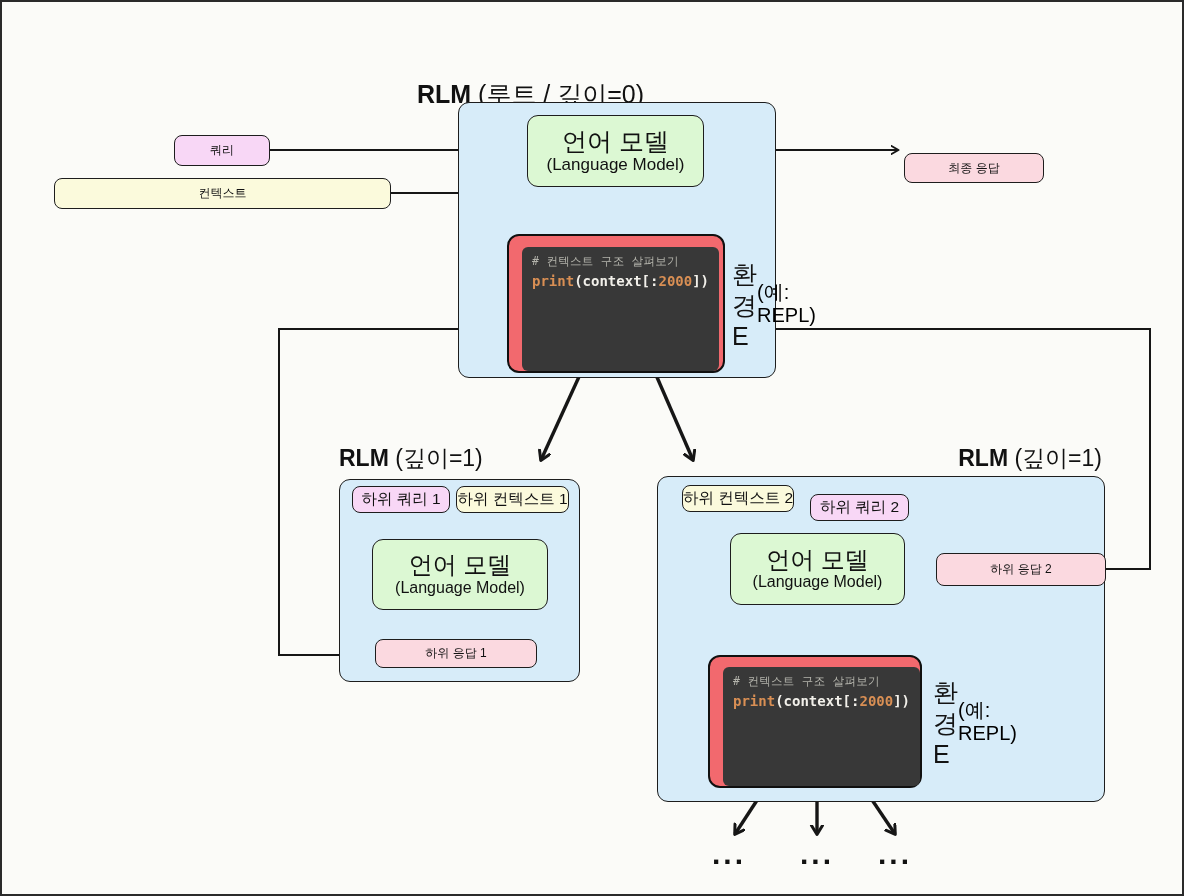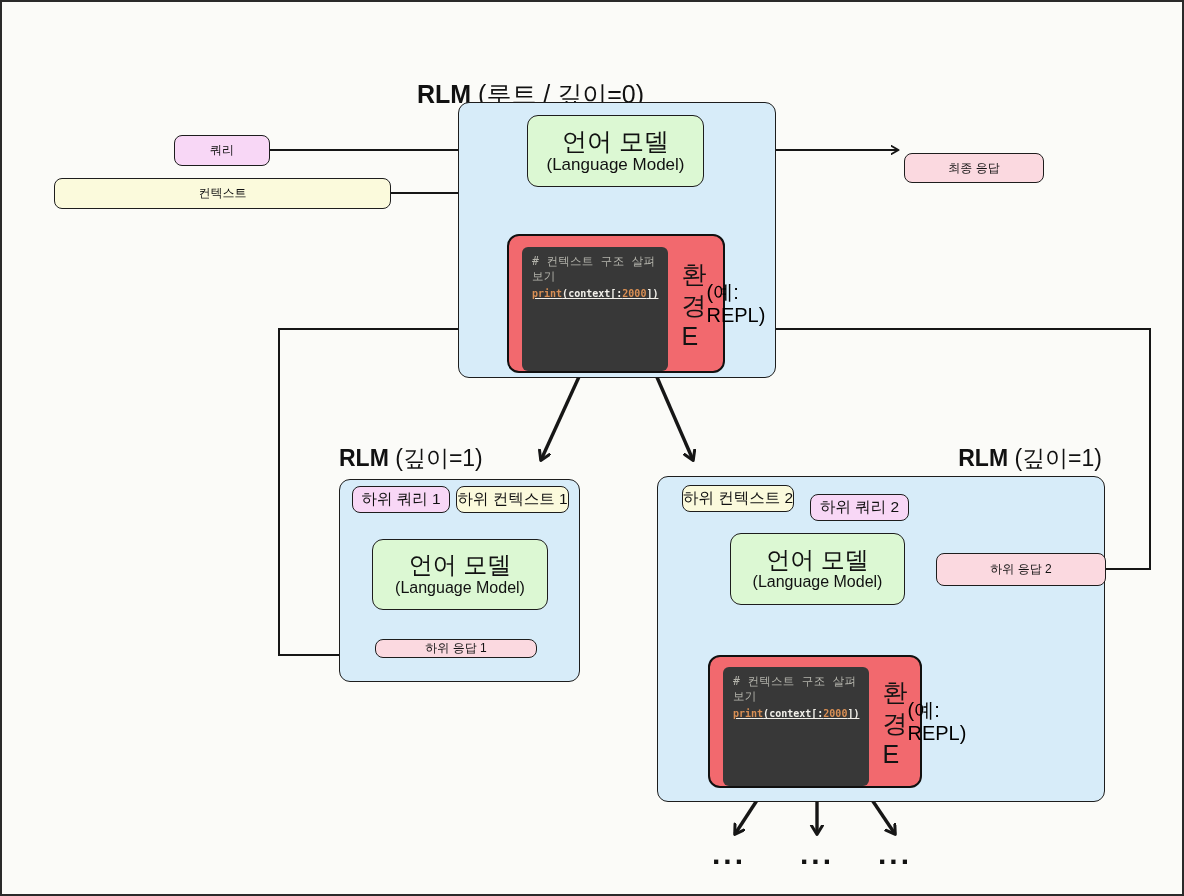--- a/index.html
+++ b/index.html
@@ -29,21 +29,21 @@
 
   .env{background:var(--env-red,#f2696e);border:2.2px solid #101010;border-radius:12px;
        display:flex;align-items:center;}
   .env-title{font-size:25px;color:#131313;line-height:1.25;margin-top:4px;}
   .env-sub{font-size:20px;color:#000000;line-height:1.15;}
 
   .codeblock{background:var(--code-bg,#383838);border-radius:6px;padding:7px 10px 6px 10px;
              font-family:"DejaVu Sans Mono","Liberation Mono",monospace;text-align:left;
              align-self:stretch;margin:11px 13px 0 13px;}
   .code-comment{font-size:11.5px;color:var(--code-comment,#b4b4ac);letter-spacing:.3px;margin-bottom:4px;}
-  .code-line{font-size:10px;color:var(--code-text,#f2f0ea);font-weight:bold;text-decoration:underline;}
+  .code-line{font-size:14px;color:var(--code-text,#f2f0ea);font-weight:bold;}
   .code-line .acc{color:var(--code-accent,#e09a60);}
 
   .label-sm{font-size:15.5px;}
   .label-md{font-size:12px;}
 
   .ellipsis{font-size:30px;font-weight:bold;color:#111;letter-spacing:3px;text-align:center;}
 </style>
 </head>
 <body>
 
@@ -128,21 +128,21 @@
 
   <div class="abs node yellow label-sm" style="left:454px;top:484px;width:113px;height:27px;">
     <span>하위 컨텍스트 1</span>
   </div>
 
   <div class="abs node green" style="left:370px;top:537px;width:176px;height:71px;">
     <div class="lm-main sm">언어 모델</div>
     <div class="lm-sub sm">(Language Model)</div>
   </div>
 
-  <div class="abs node pinkr label-md" style="left:373px;top:637px;width:162px;height:19px;">
+  <div class="abs node pinkr label-md" style="left:373px;top:637px;width:162px;height:29px;">
     <span>하위 응답 1</span>
   </div>
 
   <div class="abs rlm-title small" style="left:900px;top:441px;width:200px;text-align:right;">
     <span class="b">RLM</span><span> (깊이=1)</span>
   </div>
 
   <div class="abs container-box" style="left:655px;top:474px;width:448px;height:326px;"></div>
 
   <div class="abs node yellow label-sm" style="left:680px;top:483px;width:112px;height:27px;">

